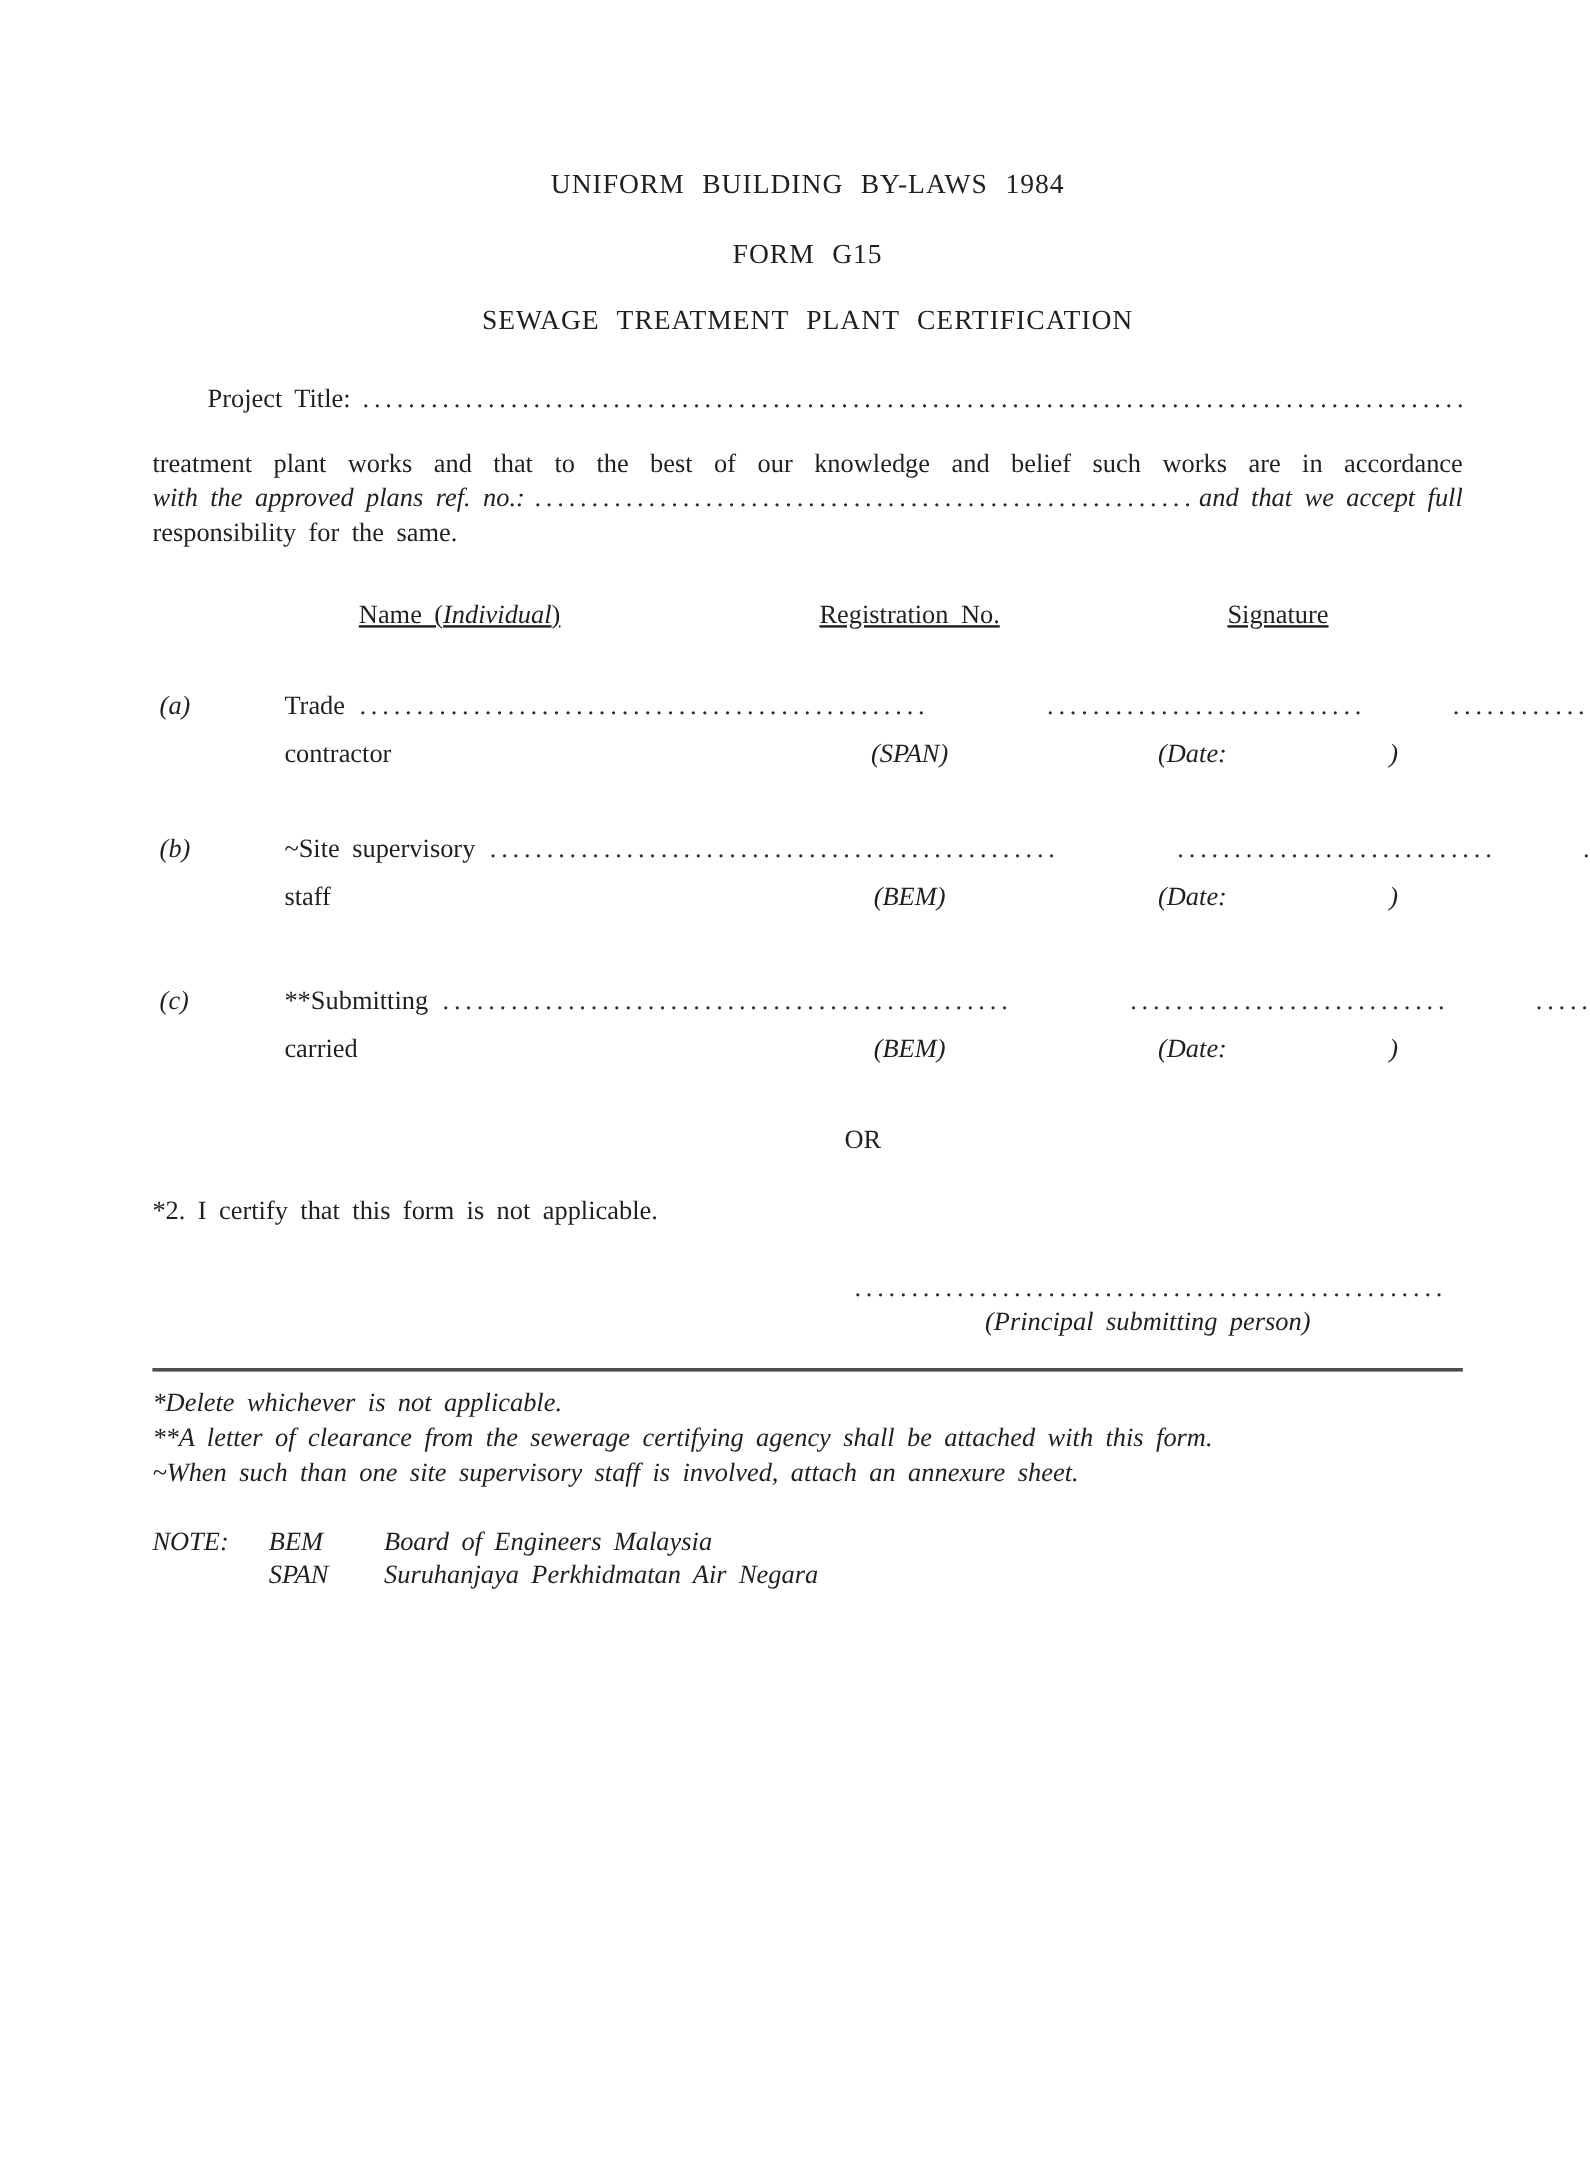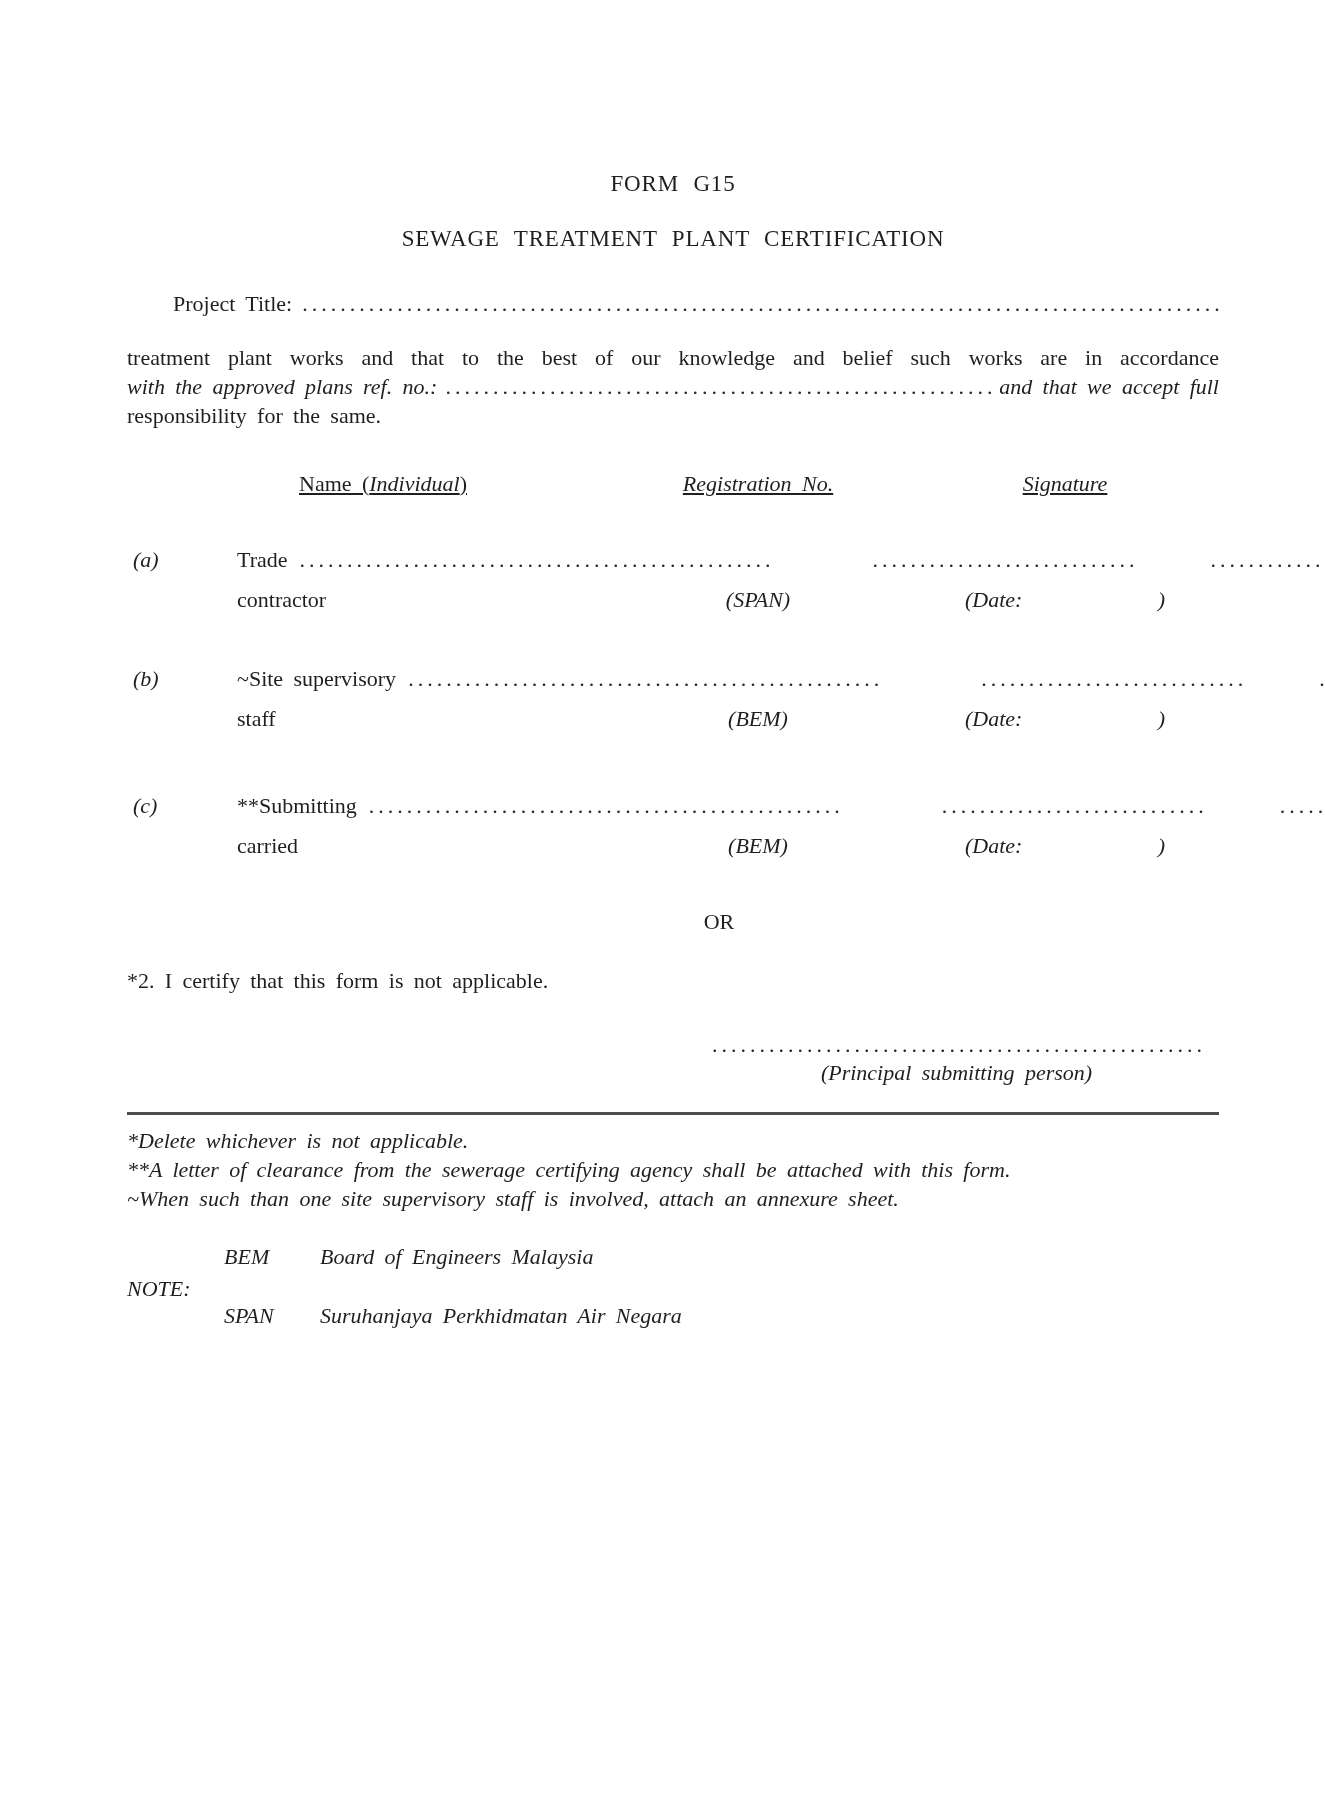--- a/index.html
+++ b/index.html
@@ -42,21 +42,21 @@
   .clause1 .lline { line-height: 29px; }
 
   
   .trow { display: flex; align-items: baseline; }
   .c-marker { flex: 0 0 104px; padding-left: 6px; font-style: italic; }
   .c-name   { flex: 0 0 292px; display: flex; align-items: baseline; }
   .c-name .nm { white-space: nowrap; flex: 0 0 auto; }
   .c-name .fill { flex: 1 1 auto; min-width: 0; margin-left: 12px; }
   .c-reg    { flex: 0 0 262px; margin-left: 98px; overflow: hidden; white-space: nowrap; }
   .c-sig    { flex: 0 0 200px; margin-left: 76px; overflow: hidden; white-space: nowrap; }
-  .c-reg.mid, .c-sig.mid { text-align: center; font-style: italic; }
+  .c-reg.mid, .c-sig.mid { text-align: center; }
   .c-sig.date { display: flex; justify-content: space-between; overflow: visible; }
   .italic { font-style: italic; }
   .underline { text-decoration: underline; }
 
   .thead { margin-top: 40px; }
   .thead .c-name { justify-content: center; }
   .row-line2 { margin-top: 12px; }
   .mt-row-a { margin-top: 48px; }
   .mt-row-b { margin-top: 51px; }
   .mt-row-c { margin-top: 59px; }
@@ -69,30 +69,31 @@
   .principal .fill { display: block; }
   .principal .caption { text-align: center; font-style: italic; }
 
   .rule { margin-top: 25px; border: none; border-top: 3px solid #4e4e4e; height: 0; }
 
   .footnotes { margin-top: 7px; font-style: italic; }
   .footnotes .fn { line-height: 29px; }
 
   .note-block { margin-top: 30px; font-style: italic; }
   .note-row { display: flex; line-height: 27px; }
-  .note-label { flex: 0 0 97px; margin-top: 32px; }
+  .note-label { flex: 0 0 97px; }
   .note-abbr  { flex: 0 0 96px; }
   .note-full  { flex: 1 1 auto; }
 </style>
 </head>
 <body>
 
 <div class="page">
 
   <header>
+    <div class="center heading">UNIFORM BUILDING BY-LAWS 1984</div>
     <div class="center heading mt-form-number">FORM G15</div>
     <div class="center heading mt-form-title">SEWAGE TREATMENT PLANT CERTIFICATION</div>
   </header>
 
   <div class="project-row">
     <span class="label">Project Title:</span>
     <span class="fill grow">........................................................................................................................</span>
   </div>
 
   <div class="clause1">

